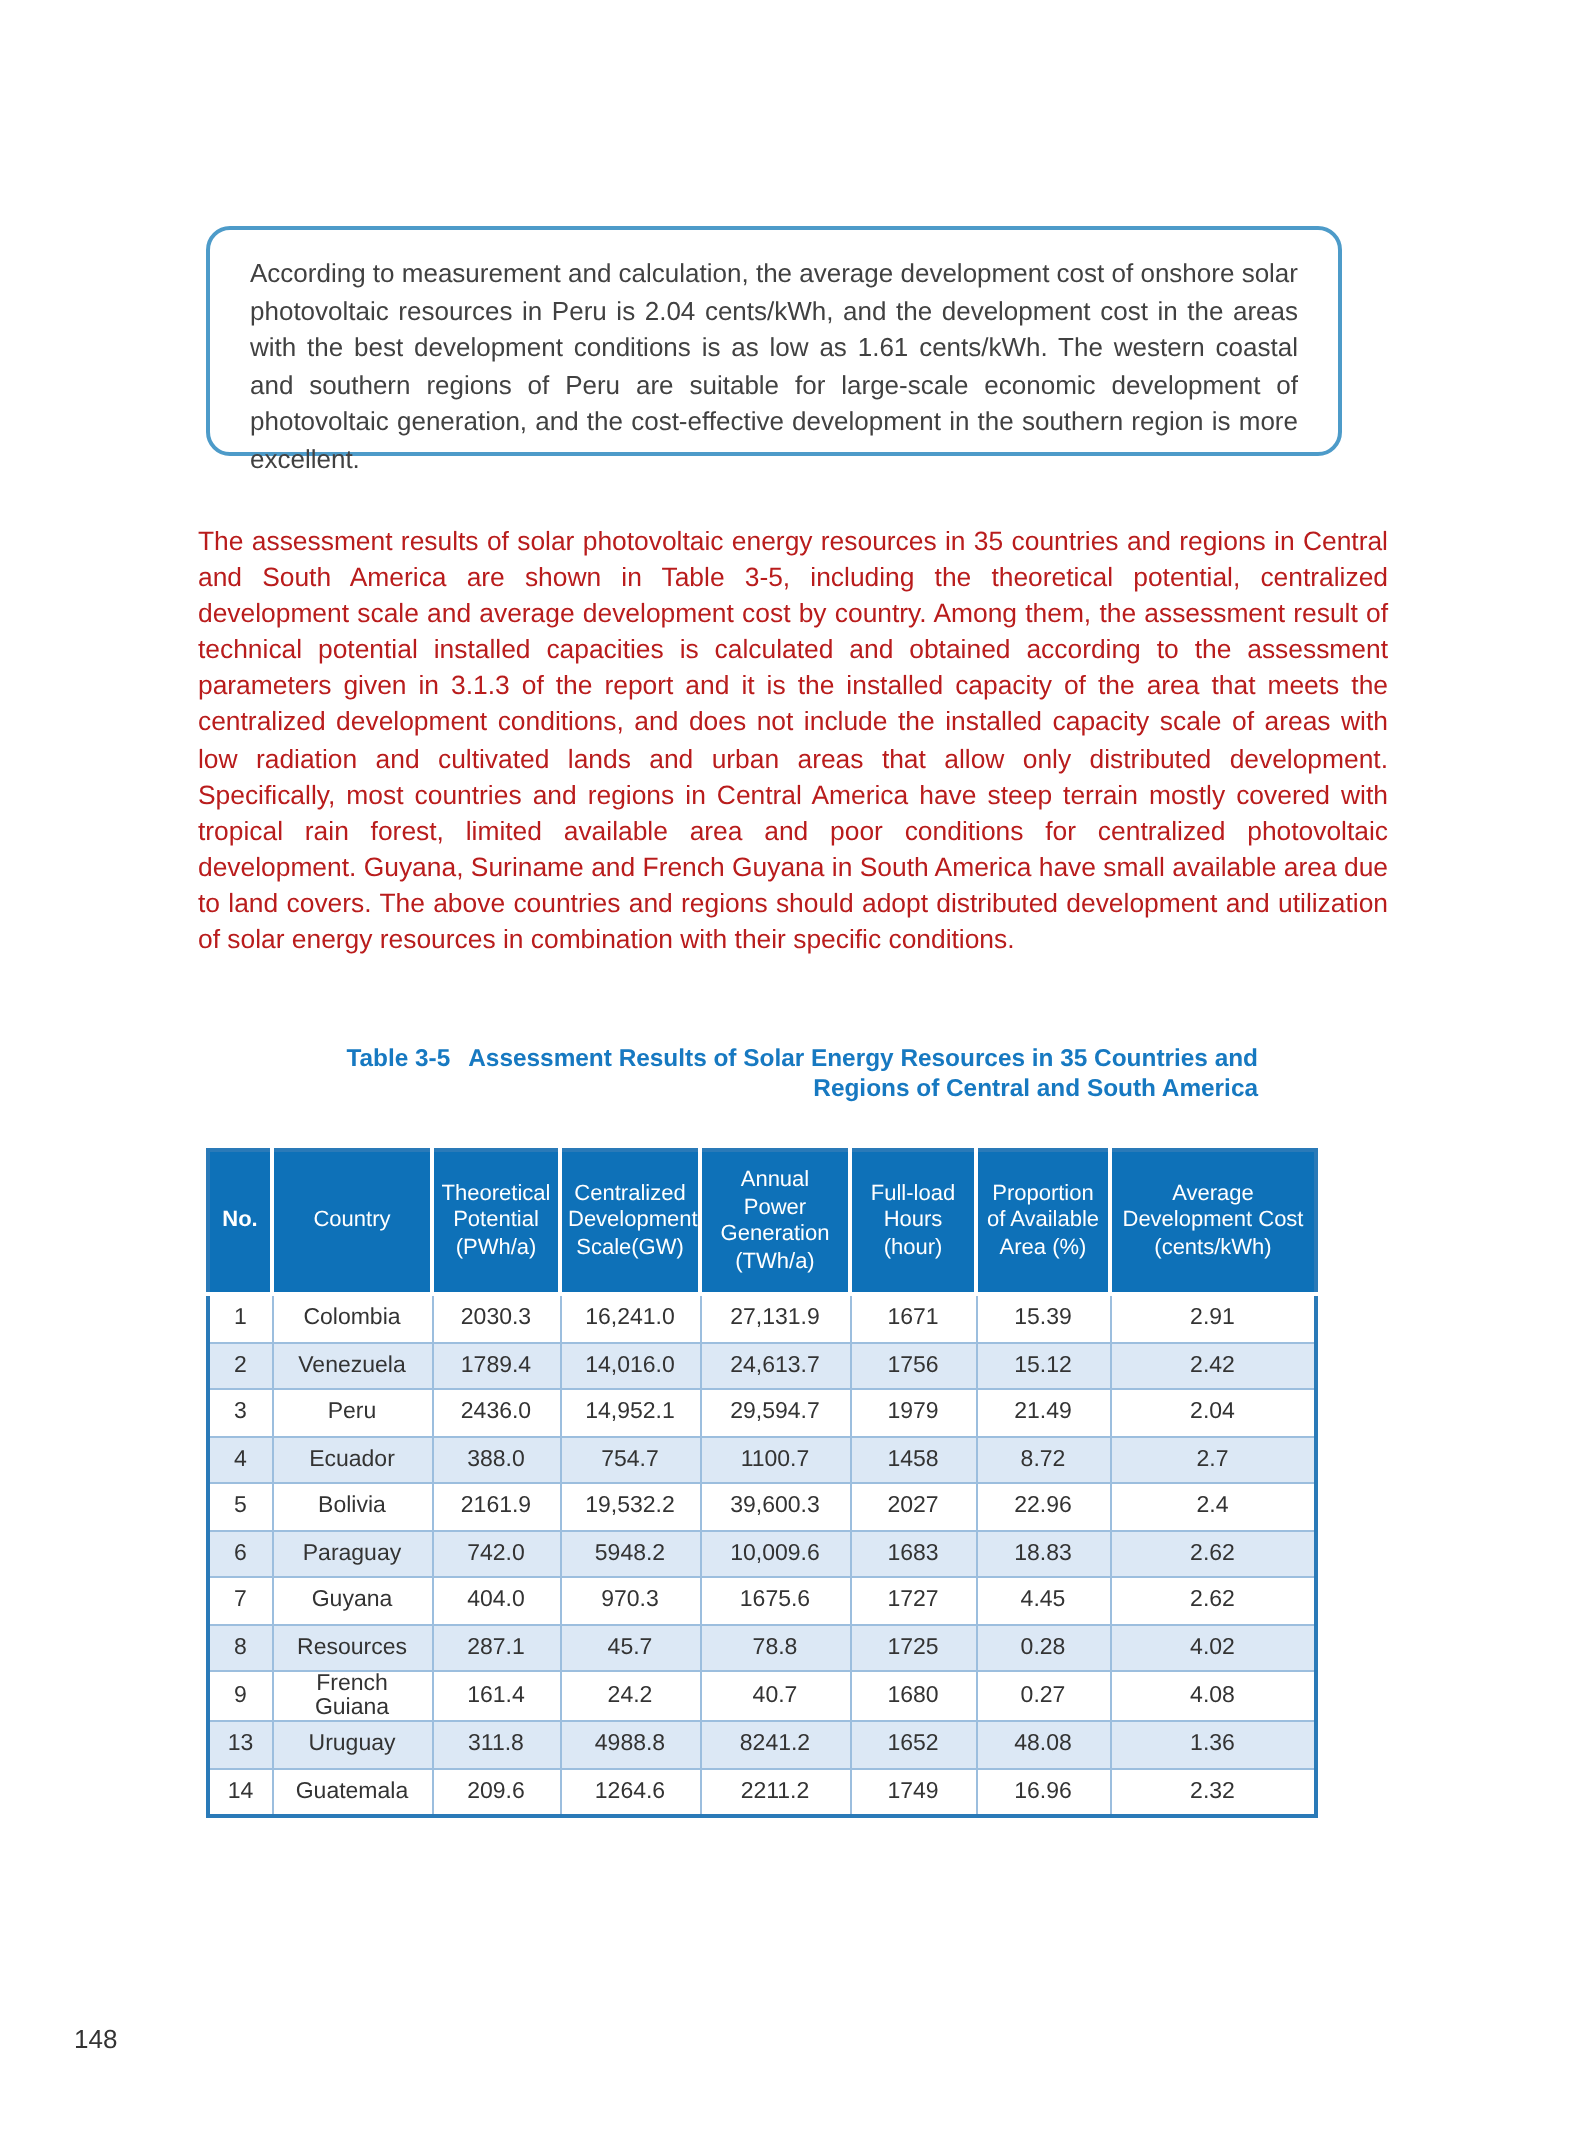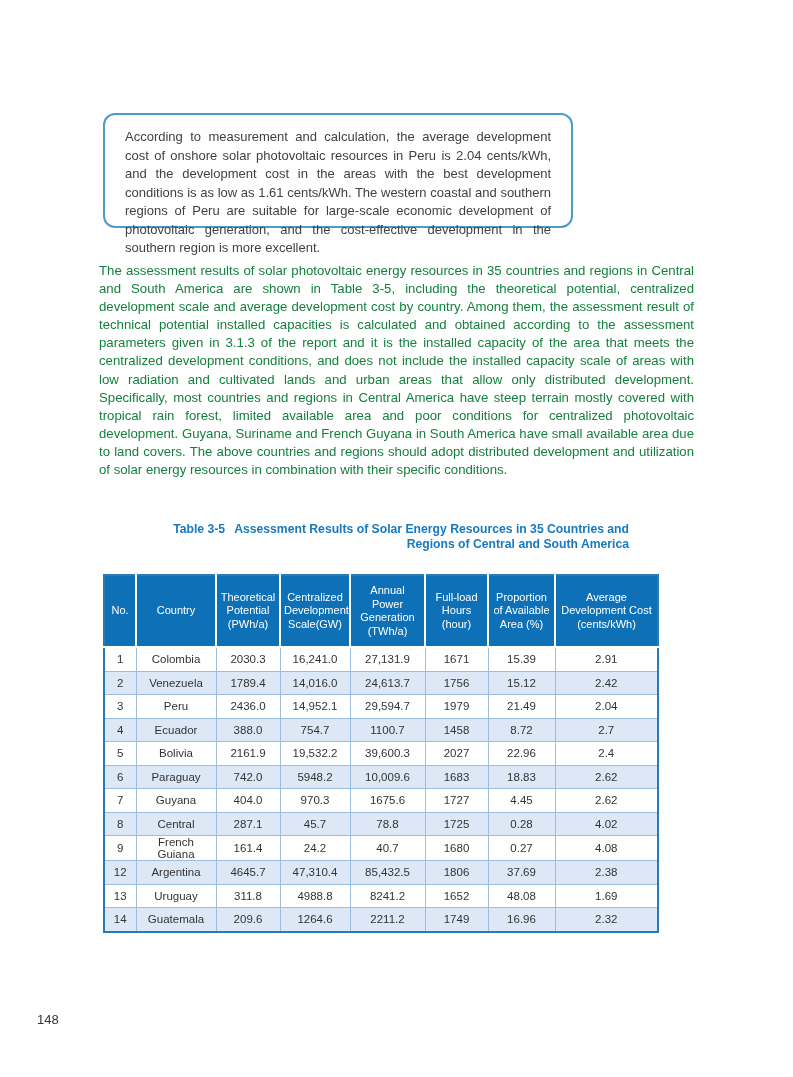--- a/index.html
+++ b/index.html
@@ -12,21 +12,21 @@
     position: relative;
     width: 793px;
     height: 1077px;
     background: #ffffff;
     overflow: hidden;
   }
   .callout {
     position: absolute;
     left: 103px;
     top: 113px;
-    width: 470px;
+    width: 568px;
     height: 115px;
     box-sizing: border-box;
     border: 2px solid #4d9bc9;
     border-radius: 12px;
     padding: 13px 20px 12px 20px;
   }
   .callout p {
     margin: 0;
     font-size: 13px;
     line-height: 18.5px;
@@ -34,21 +34,21 @@
     text-align: justify;
   }
   .body-text {
     position: absolute;
     left: 99px;
     top: 262px;
     width: 595px;
     margin: 0;
     font-size: 13.2px;
     line-height: 18.1px;
-    color: #15803d;
+    color: #b91c1c;
     text-align: justify;
   }
   .table-title {
     position: absolute;
     left: 103px;
     top: 522px;
     width: 554px;
     box-sizing: border-box;
     padding: 0 28px;
     text-align: right;
@@ -74,21 +74,21 @@
     font-weight: normal;
     line-height: 13.5px;
     height: 66px;
     padding: 2px 3px;
     border: none;
     border-left: 2px solid #ffffff;
     border-bottom: 2px solid #ffffff;
     text-align: center;
     vertical-align: middle;
   }
-  table.data-table thead th:first-child { border-left: none; }
+  table.data-table thead th:first-child { border-left: none; font-weight: bold; }
   table.data-table tbody td {
     height: 22.5px;
     padding: 0 2px;
     font-size: 11.5px;
     color: #333333;
     text-align: center;
     vertical-align: middle;
     border: 1px solid #9cbede;
     background: #ffffff;
   }
@@ -205,57 +205,47 @@
           <td>Guyana</td>
           <td>404.0</td>
           <td>970.3</td>
           <td>1675.6</td>
           <td>1727</td>
           <td>4.45</td>
           <td>2.62</td>
         </tr>
         <tr>
           <td>8</td>
-          <td>Central</td>
+          <td>Resources</td>
           <td>287.1</td>
           <td>45.7</td>
           <td>78.8</td>
           <td>1725</td>
           <td>0.28</td>
           <td>4.02</td>
         </tr>
         <tr>
           <td>9</td>
           <td>French Guiana</td>
           <td>161.4</td>
           <td>24.2</td>
           <td>40.7</td>
           <td>1680</td>
           <td>0.27</td>
           <td>4.08</td>
         </tr>
         <tr>
-          <td>12</td>
-          <td>Argentina</td>
-          <td>4645.7</td>
-          <td>47,310.4</td>
-          <td>85,432.5</td>
-          <td>1806</td>
-          <td>37.69</td>
-          <td>2.38</td>
-        </tr>
-        <tr>
           <td>13</td>
           <td>Uruguay</td>
           <td>311.8</td>
           <td>4988.8</td>
           <td>8241.2</td>
           <td>1652</td>
           <td>48.08</td>
-          <td>1.69</td>
+          <td>1.36</td>
         </tr>
         <tr>
           <td>14</td>
           <td>Guatemala</td>
           <td>209.6</td>
           <td>1264.6</td>
           <td>2211.2</td>
           <td>1749</td>
           <td>16.96</td>
           <td>2.32</td>

